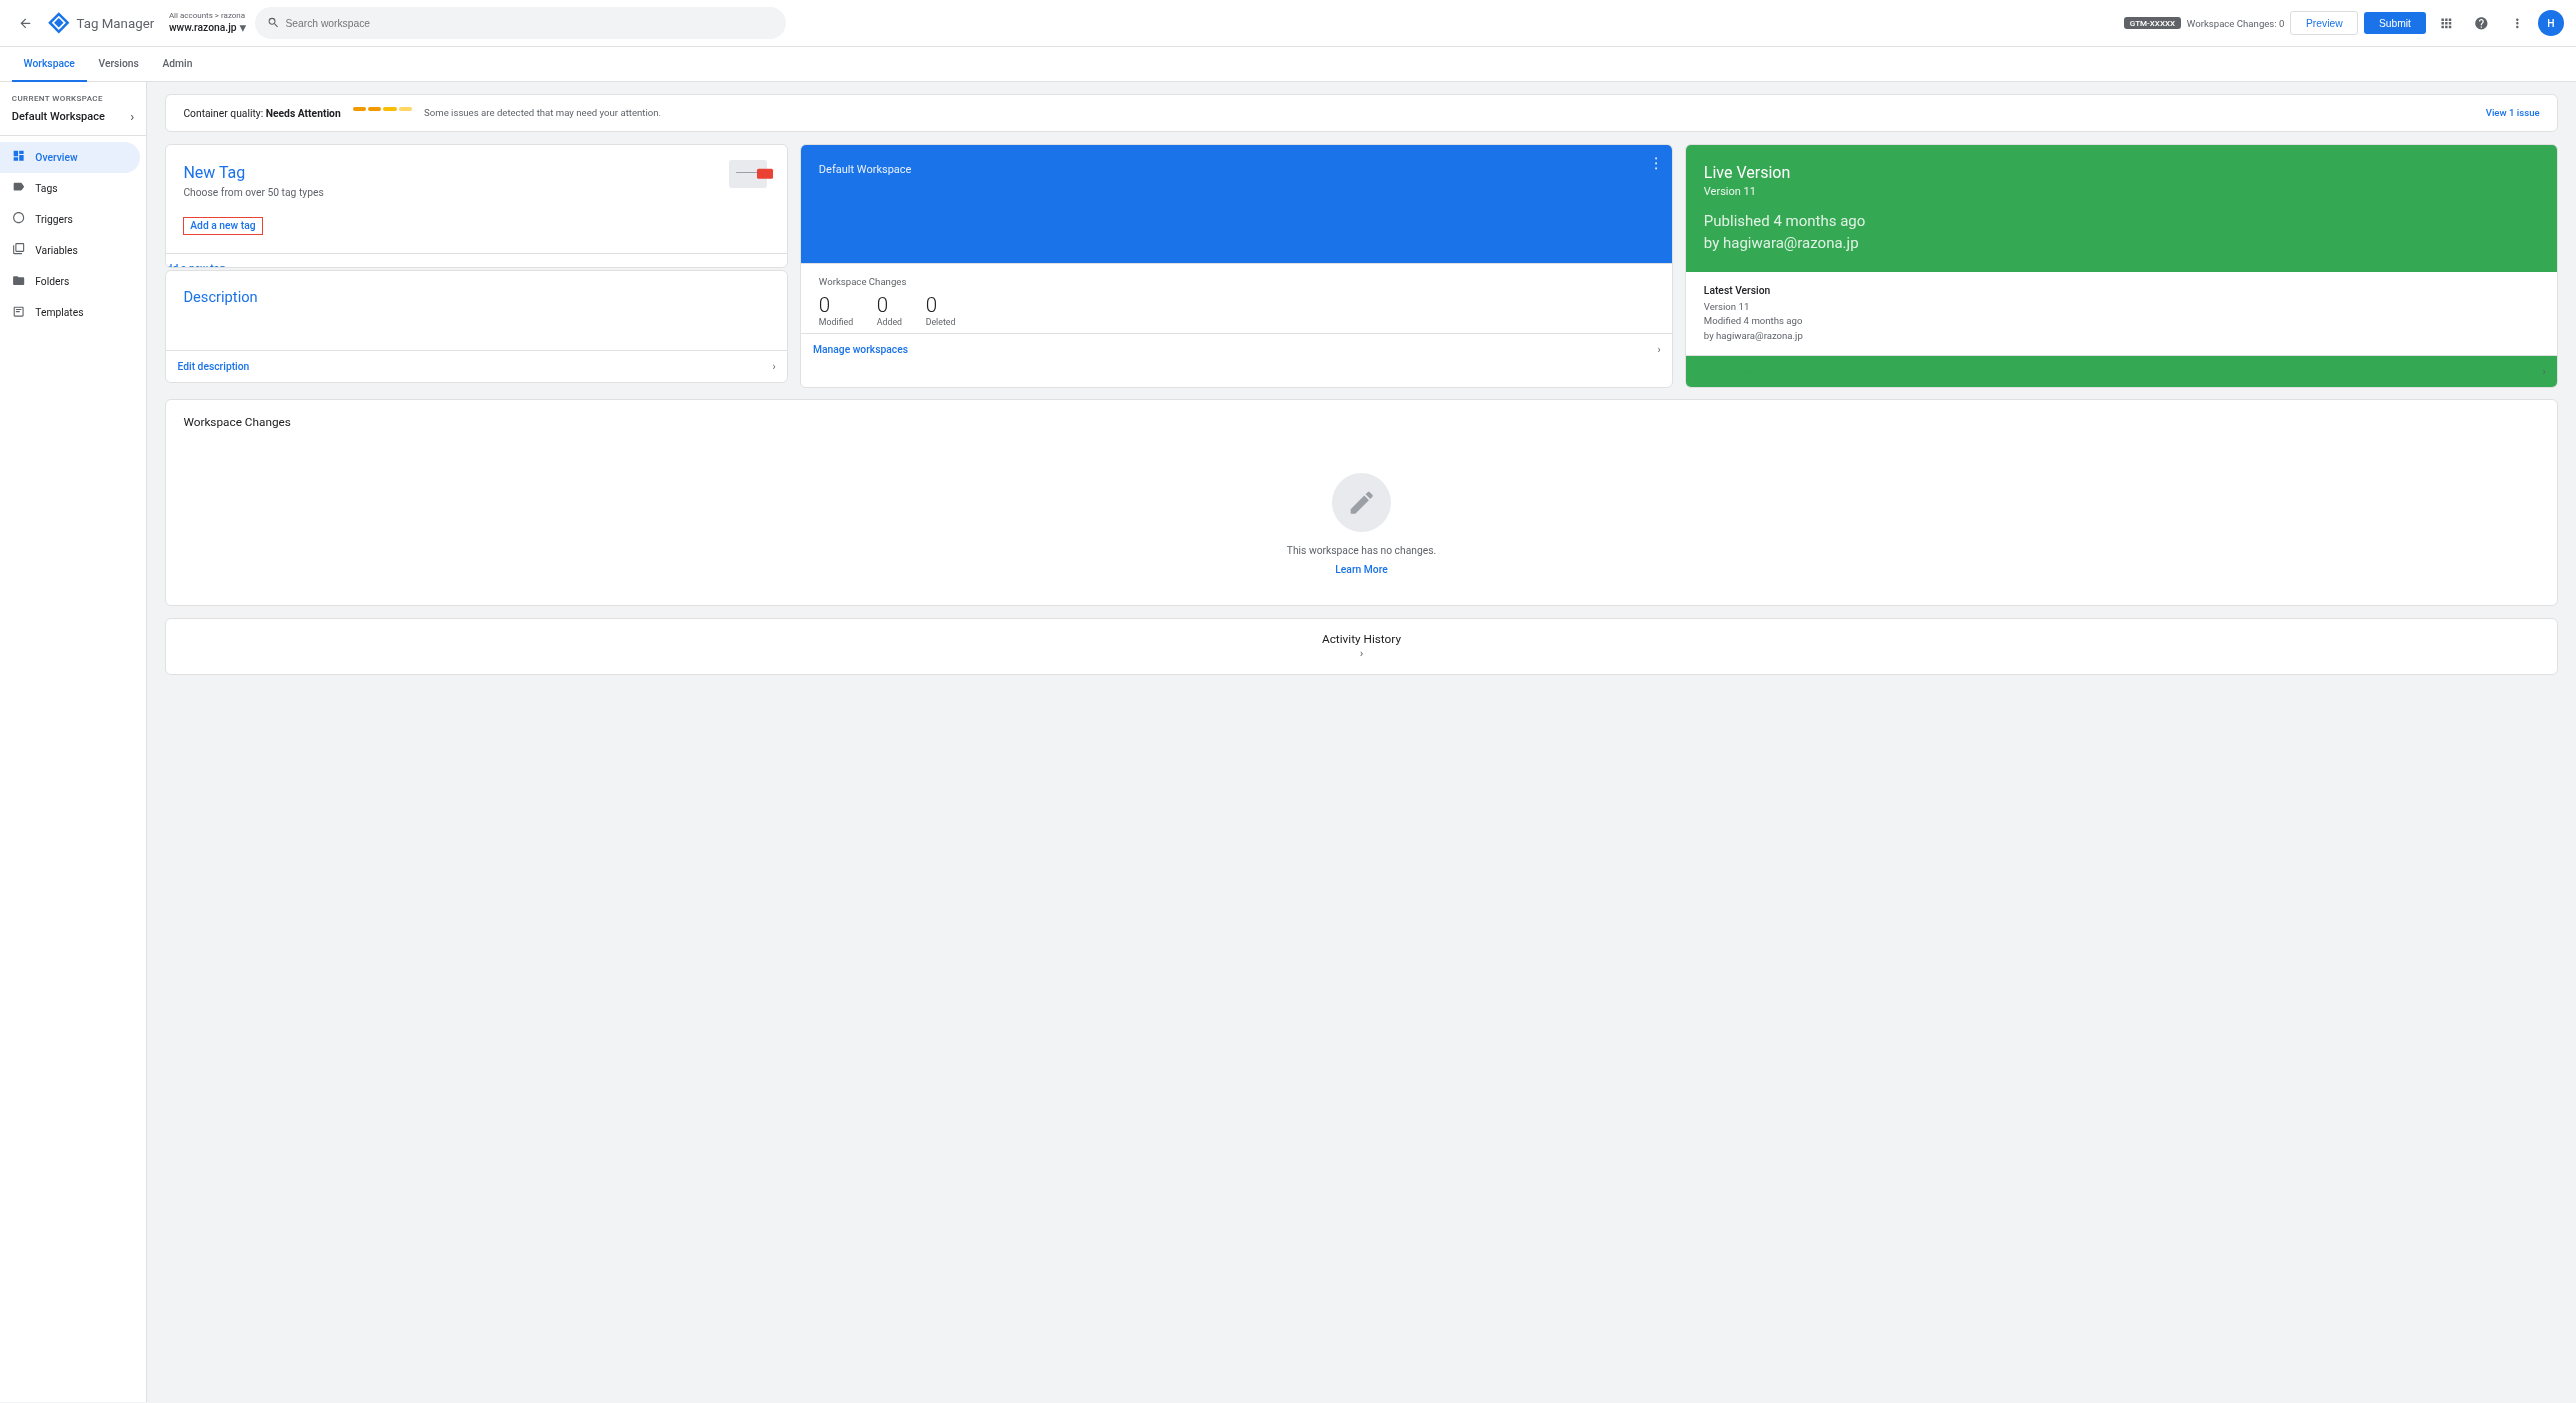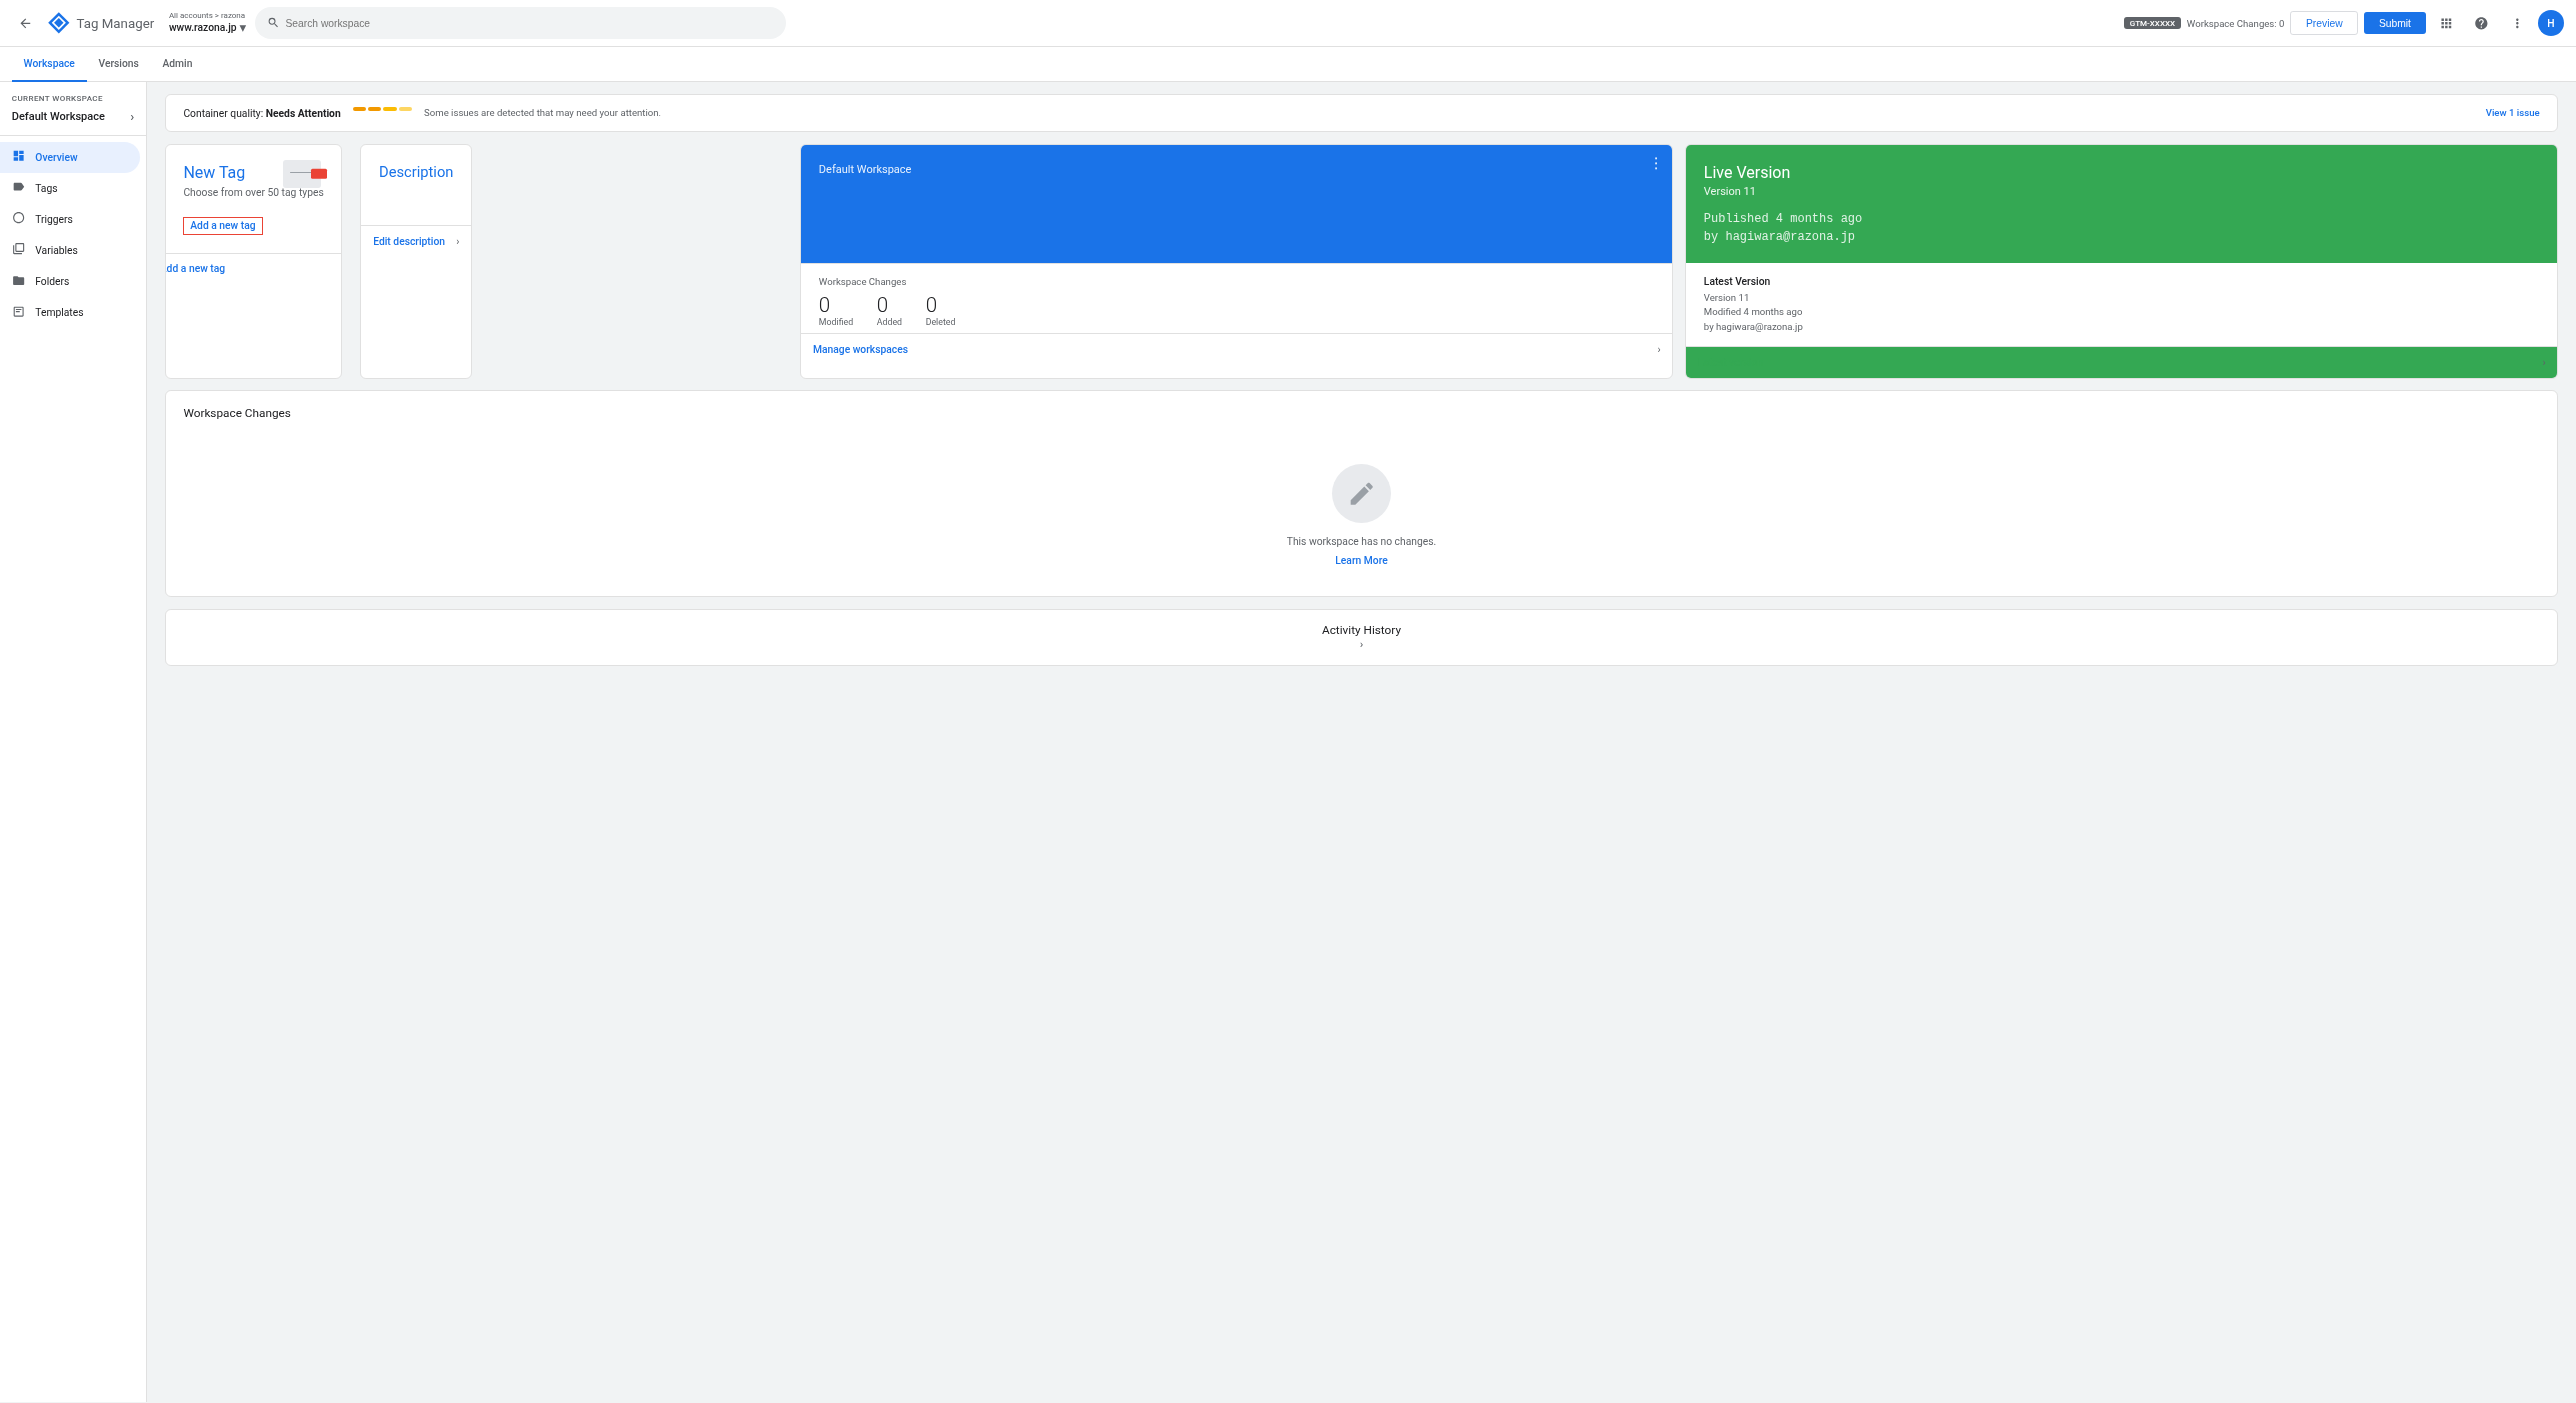--- a/index.html
+++ b/index.html
@@ -126,21 +126,21 @@
       border-top: 0.7px solid #e0e0e0; padding: 8.8px 11.8px;
       display: flex; align-items: center; justify-content: space-between;
     }
     .manage-ws-link { font-size: 10.3px; color: #1a73e8; font-weight: 500; cursor: pointer; }
 
     
     .live-version-card { background: #34a853; border: none; }
     .live-version-top { padding: 17.7px; }
     .live-version-title { font-size: 16px; color: #fff; font-weight: 400; margin-bottom: 2.9px; }
     .live-version-num { font-size: 11px; color: rgba(255,255,255,0.9); margin-bottom: 11.8px; }
-    .live-version-published { font-size: 12px; color: rgba(255,255,255,0.85); line-height: 1.5; font-family: Liberation Mono, monospace; }
+    .live-version-published { font-size: 15px; color: rgba(255,255,255,0.85); line-height: 1.5; }
     .latest-version-section { background: #fff; padding: 11.8px 17.7px; }
     .latest-version-title { font-size: 10.3px; font-weight: 500; color: #202124; margin-bottom: 2.9px; }
     .latest-version-details { font-size: 9.6px; color: #5f6368; line-height: 1.5; }
     .latest-version-row {
       border-top: 0.7px solid #e0e0e0; padding: 8.8px 11.8px;
       display: flex; align-items: center; justify-content: space-between;
     }
     .latest-version-link { font-size: 10.3px; color: #34a853; font-weight: 500; cursor: pointer; }
 
     
@@ -307,21 +307,21 @@
         <div class="dot dot-orange"></div>
         <div class="dot dot-orange-light"></div>
         <div class="dot dot-yellow"></div>
       </div>
       <span class="quality-desc">Some issues are detected that may need your attention.</span>
       <span class="view-issue-link">View 1 issue</span>
     </div>
 
     <div class="cards-row">
 
-      <div style="display:flex;flex-direction:row;gap:18px;">
+      <div style="display:flex;flex-direction:column;gap:2px;">
 
         <div class="card">
           <div class="new-tag-card">
             <div class="new-tag-title">New Tag</div>
             <div class="new-tag-subtitle">Choose from over 50 tag types</div>
 
             <div class="tag-icon">
               <div style="position:relative;width:38px;height:28px;">
                 <div style="width:38px;height:28px;background:#e8eaed;border-radius:2.9px;display:flex;align-items:center;justify-content:center;">
                   <div style="width:23.6px;height:1.5px;background:#9aa0a6;border-radius:0.7px;margin-bottom:2.9px;"></div>

